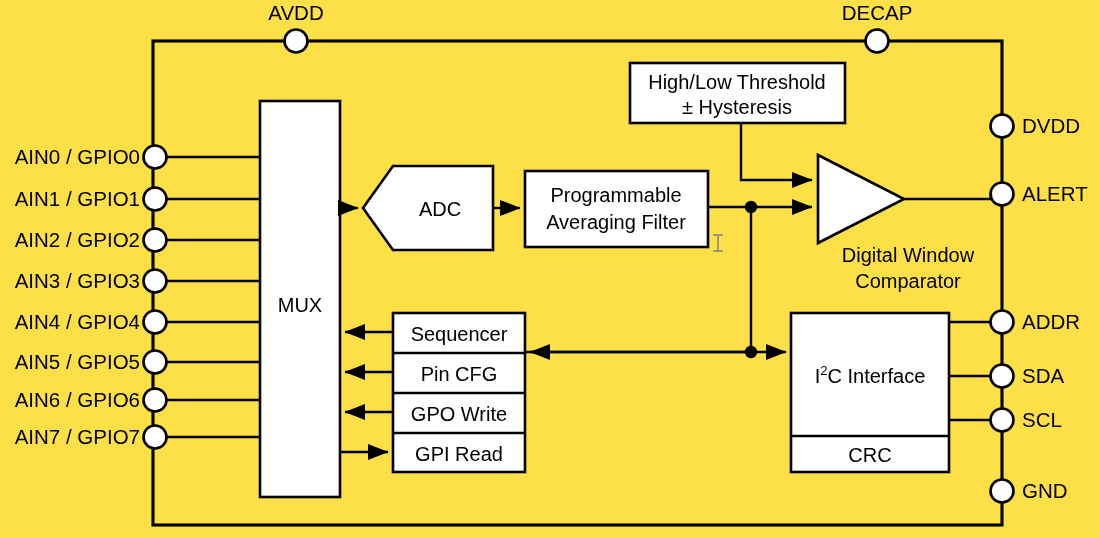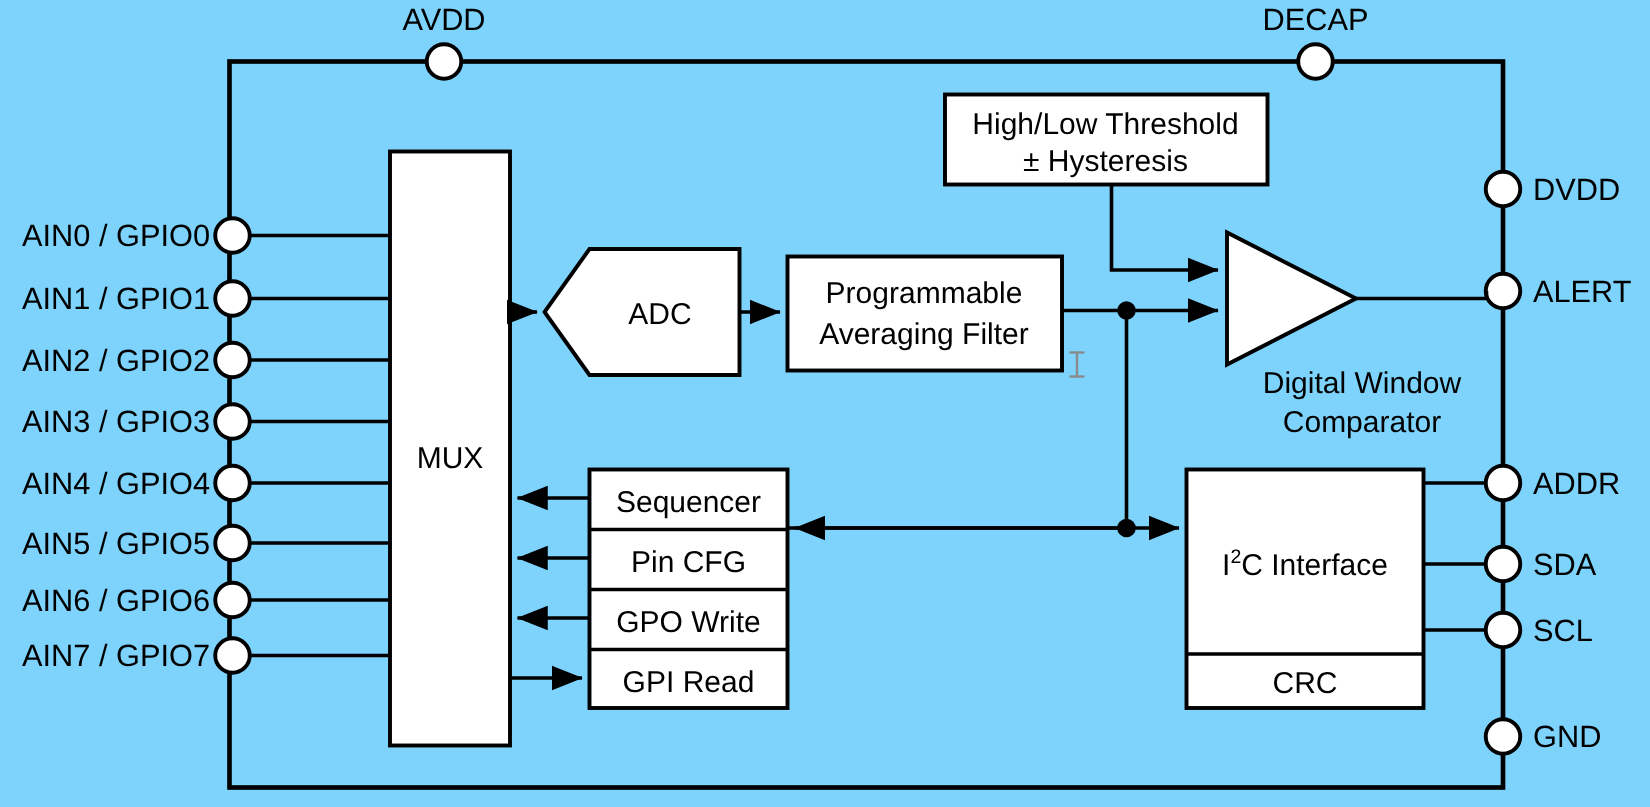--- a/index.html
+++ b/index.html
@@ -4,21 +4,21 @@
 <style>
   html, body {
     margin: 0;
     padding: 0;
     background: #ffffff;
   }
   #root {
     position: relative;
     width: 1100px;
     height: 538px;
-    background: #7dd3fc;
+    background: #fde047;
     font-family: "Liberation Sans", sans-serif;
     overflow: hidden;
   }
   svg#diagram {
     position: absolute;
     left: 0;
     top: 0;
     width: 1100px;
     height: 538px;
   }

